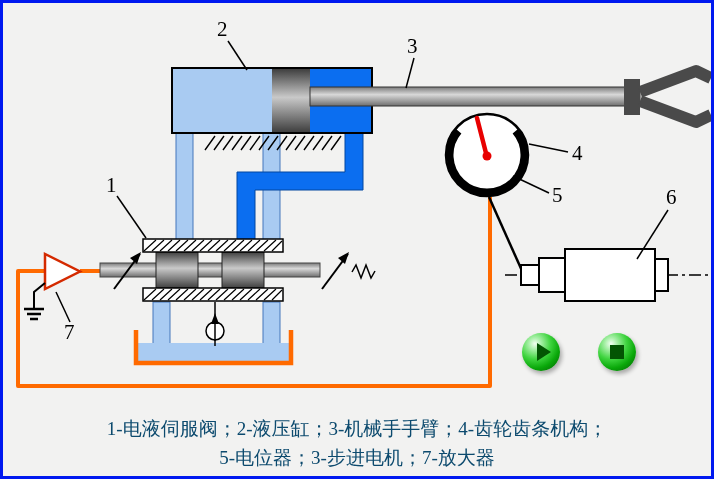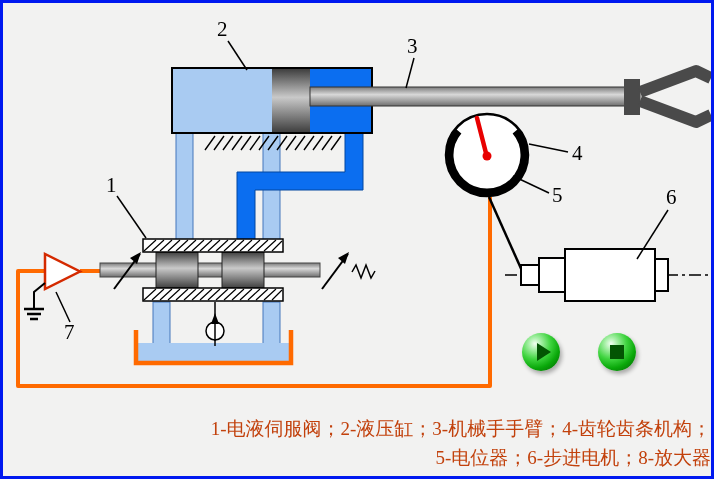--- a/index.html
+++ b/index.html
@@ -19,21 +19,21 @@
     background:radial-gradient(circle at 34% 28%, #f2fff2 0%, #a9f0a9 16%, #3fd43f 42%, #0aa80a 66%, #067806 86%, #045504 100%);
     box-shadow:2px 3px 4px rgba(0,0,0,0.30);
     display:flex;align-items:center;justify-content:center;cursor:pointer;
   }
   .btn-play{left:519px;top:330px;}
   .btn-stop{left:595px;top:330px;}
   .tri{width:0;height:0;border-left:14px solid #035503;border-top:9px solid transparent;border-bottom:9px solid transparent;margin-left:5px;}
   .sq{width:14px;height:14px;background:#035503;}
   .caption{
     position:absolute;left:0;top:411px;width:100%;
-    text-align:right;font-size:19px;line-height:29px;color:#c2410c;
+    text-align:center;font-size:19px;line-height:29px;color:#0c4a6e;
   }
 </style>
 </head>
 <body>
 
 <div class="stage">
 
 <svg width="708" height="473" viewBox="3 3 708 473">
   <defs>
     <linearGradient id="metalV" x1="0" y1="0" x2="0" y2="1">
@@ -148,16 +148,16 @@
 
 <div class="btn btn-play">
   <span class="tri"></span>
 </div>
 <div class="btn btn-stop">
   <span class="sq"></span>
 </div>
 
 <div class="caption">
   <div>1-电液伺服阀；2-液压缸；3-机械手手臂；4-齿轮齿条机构；</div>
-  <div>5-电位器；6-步进电机；8-放大器</div>
+  <div>5-电位器；3-步进电机；7-放大器</div>
 </div>
 
 </div>
 
 </body></html>

